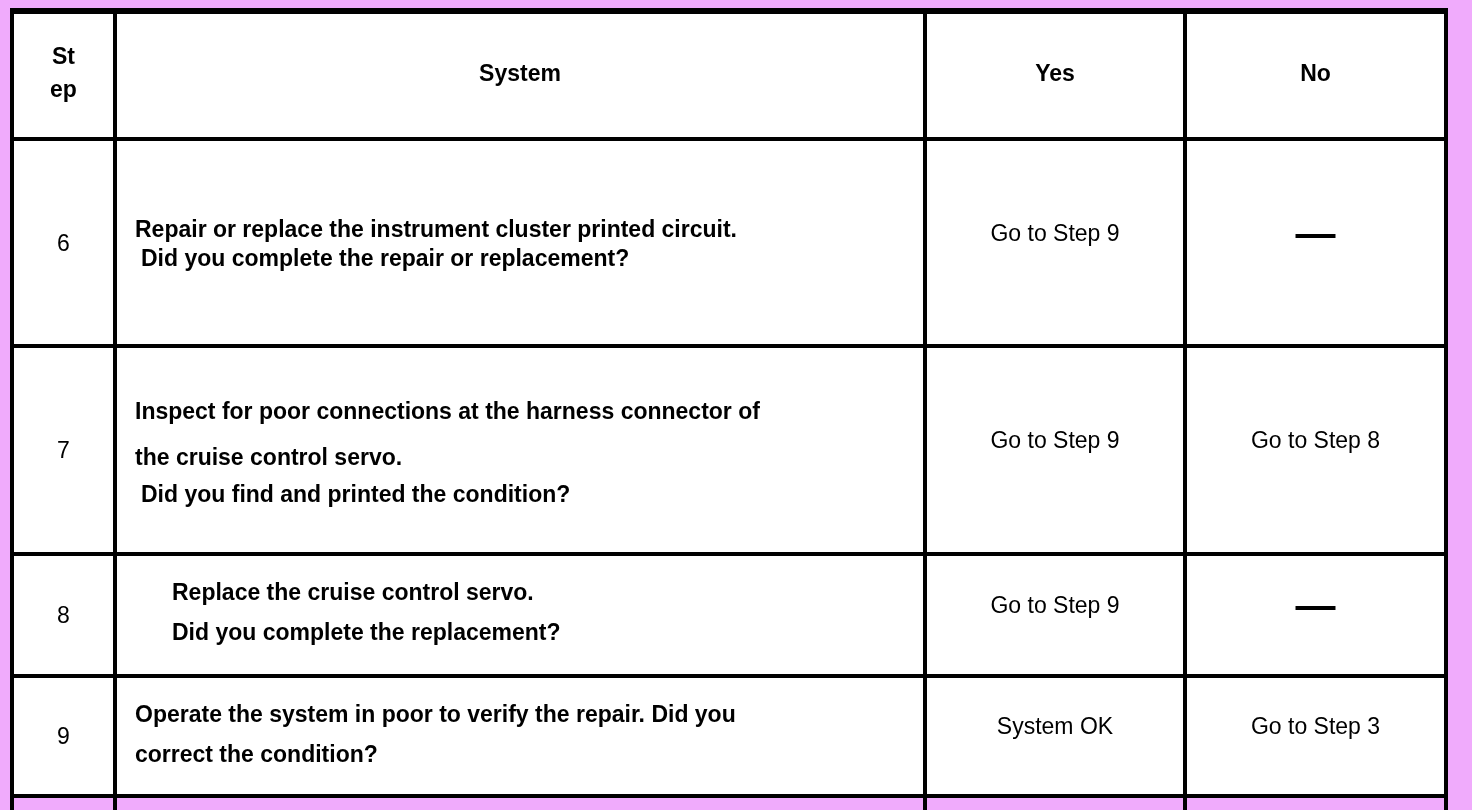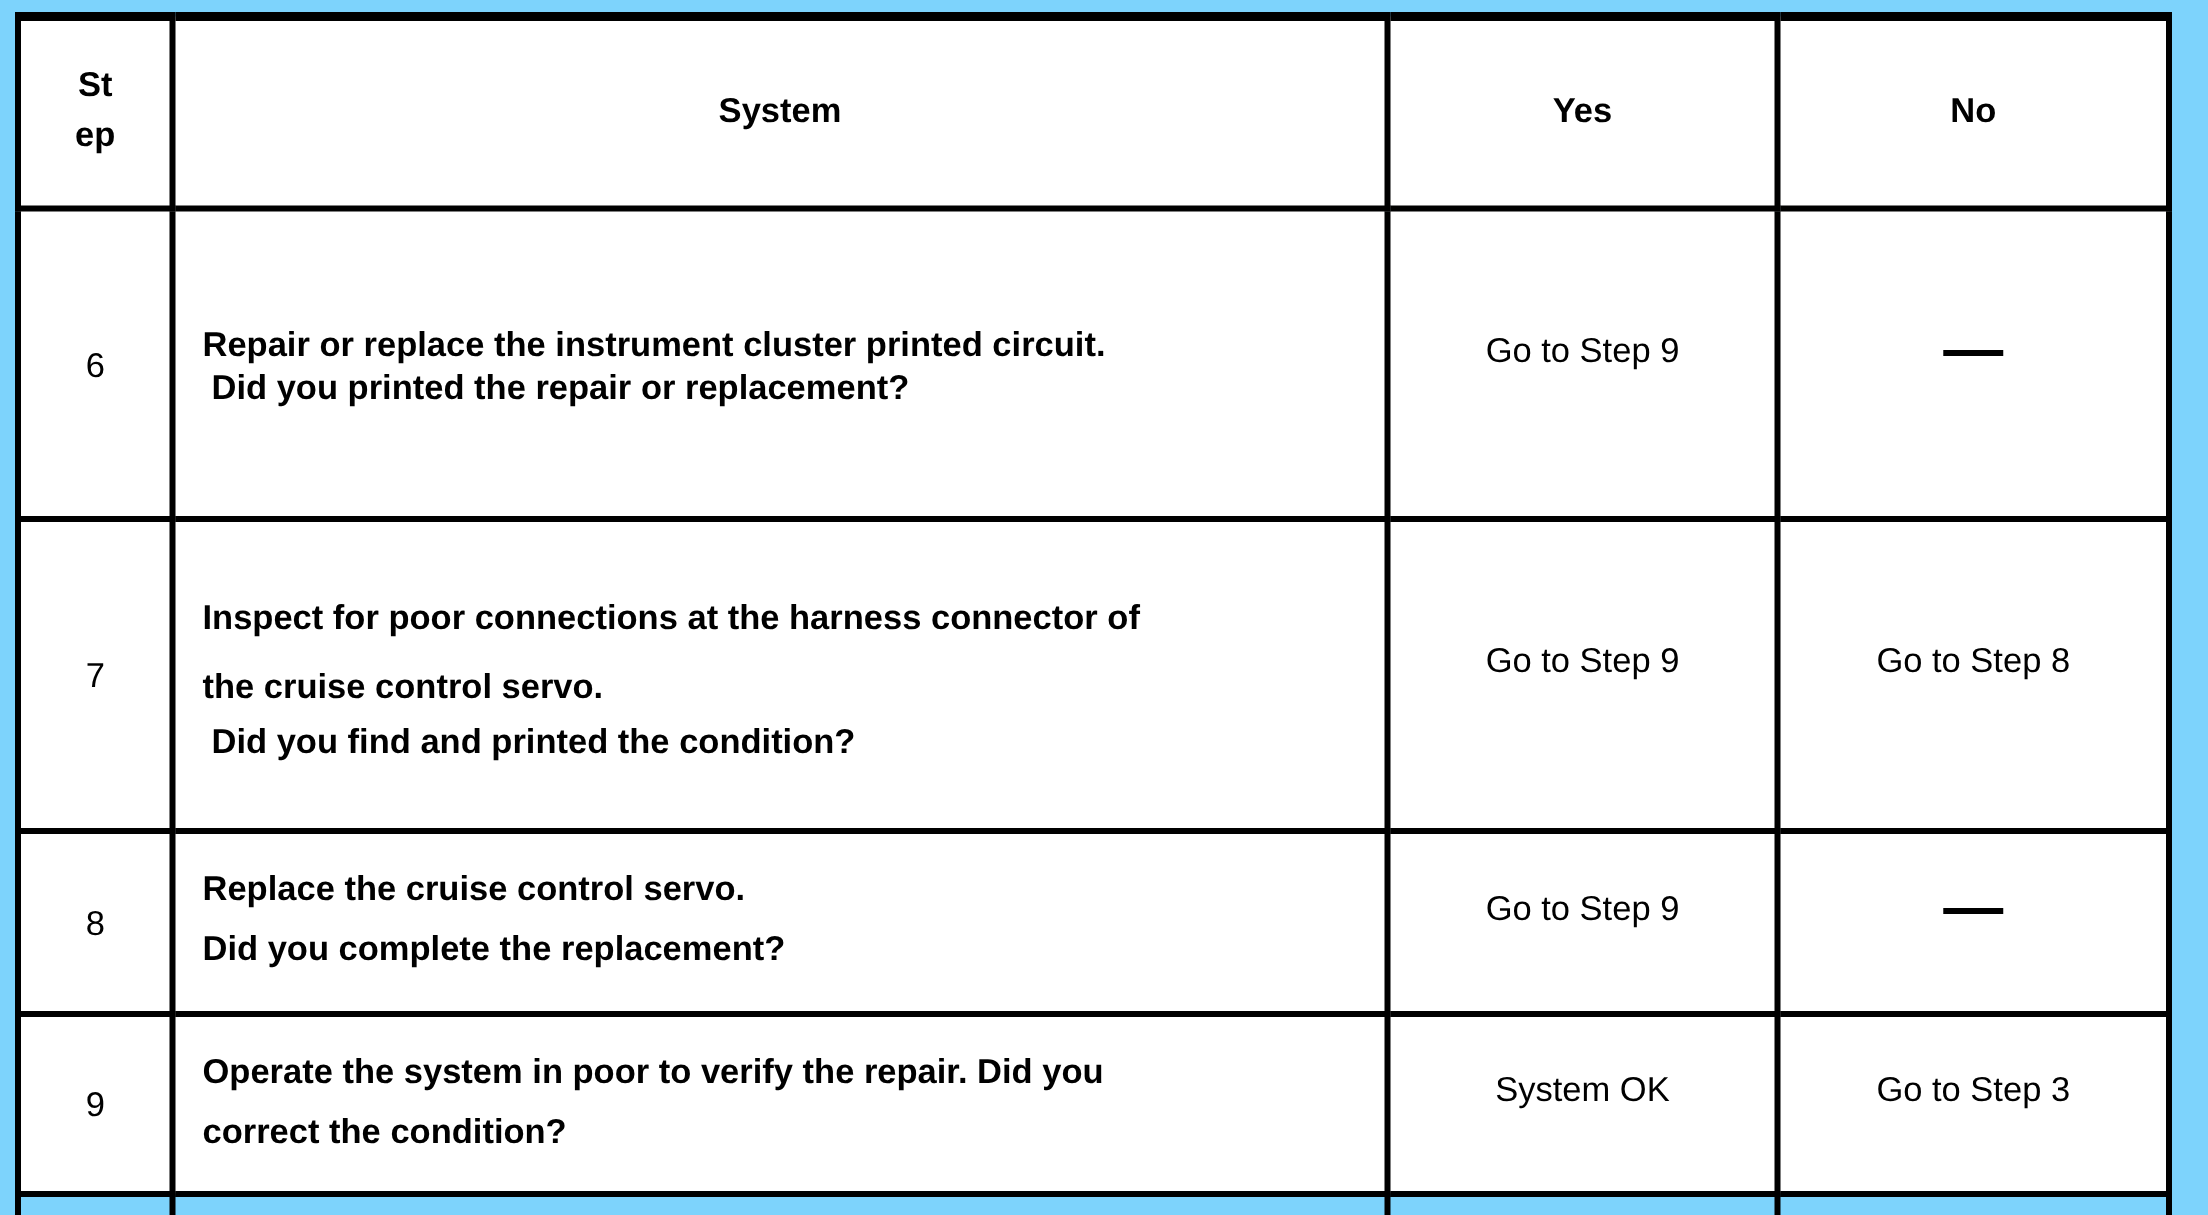--- a/index.html
+++ b/index.html
@@ -5,21 +5,21 @@
   html, body { margin: 0; padding: 0; }
   body {
     width: 1472px; height: 810px;
     background: #ffffff;
     font-family: "Liberation Sans", sans-serif;
     color: #000000;
   }
   .page {
     position: relative;
     width: 1472px; height: 810px;
-    background: #7dd3fc;
+    background: #f0abfc;
     overflow: hidden;
   }
   table.diag {
     position: absolute;
     left: 10px; top: 8px;
     border-collapse: collapse;
     table-layout: fixed;
     font-size: 23px;
   }
   col.c-step   { width: 103px; }
@@ -56,21 +56,21 @@
   .action-inner {
     box-sizing: border-box;
     height: 100%;
     display: flex; flex-direction: column; justify-content: space-between;
     padding: 16px 14px 20px 18px;
     font-weight: bold;
   }
   .action-main { white-space: pre-line; }
   tr.row-a .action-main { line-height: 30px; padding-top: 4px; }
   tr.row-b .action-main { line-height: 46px; }
-  tr.row-c .action-main { line-height: 40px; padding-top: 0px; }
+  tr.row-c .action-main { line-height: 40px; padding-top: 0px; margin-left: 37px; }
   tr.row-d .action-main { line-height: 40px; padding-top: 2px; }
   tr.row-c .action-inner, tr.row-d .action-inner { justify-content: flex-start; padding-top: 14px; }
   .action-question { line-height: 28px; padding-left: 6px; }
   .result-inner {
     box-sizing: border-box;
     height: 100%;
     display: flex; align-items: flex-end; justify-content: center;
     text-align: right;
     line-height: 28px;
     padding-bottom: 20px;
@@ -116,21 +116,21 @@
       </tr>
     </thead>
     <tbody>
       <tr class="row-a">
         <td>
           <div class="step-inner">6</div>
         </td>
         <td>
           <div class="action-inner">
             <div class="action-main">Repair or replace the instrument cluster printed circuit.</div>
-            <div class="action-question">Did you printed the repair or replacement?</div>
+            <div class="action-question">Did you complete the repair or replacement?</div>
           </div>
         </td>
         <td>
           <div class="result-inner">Go to Step 9</div>
         </td>
         <td>
           <div class="result-inner em-dash">—</div>
         </td>
       </tr>
       <tr class="row-b">

